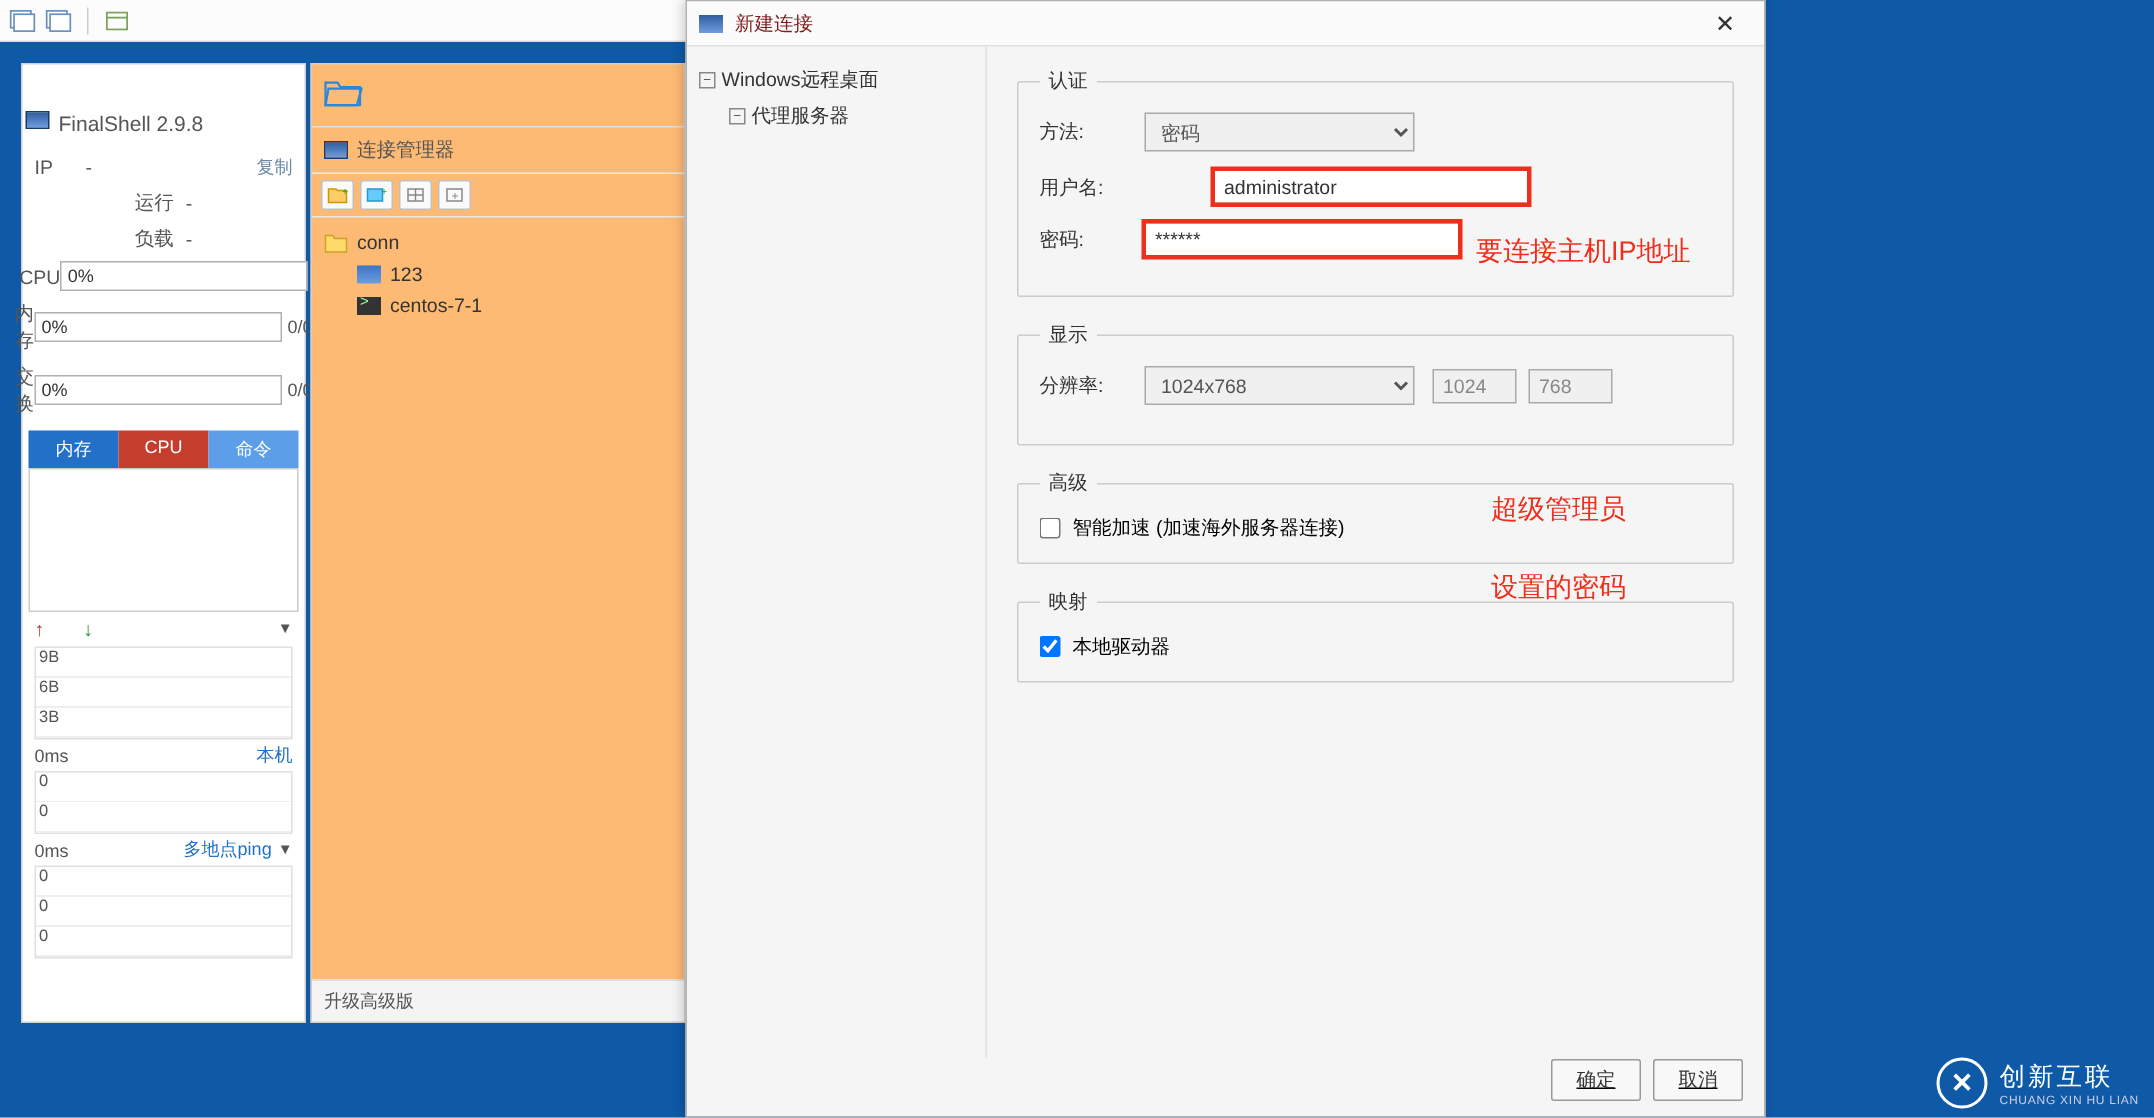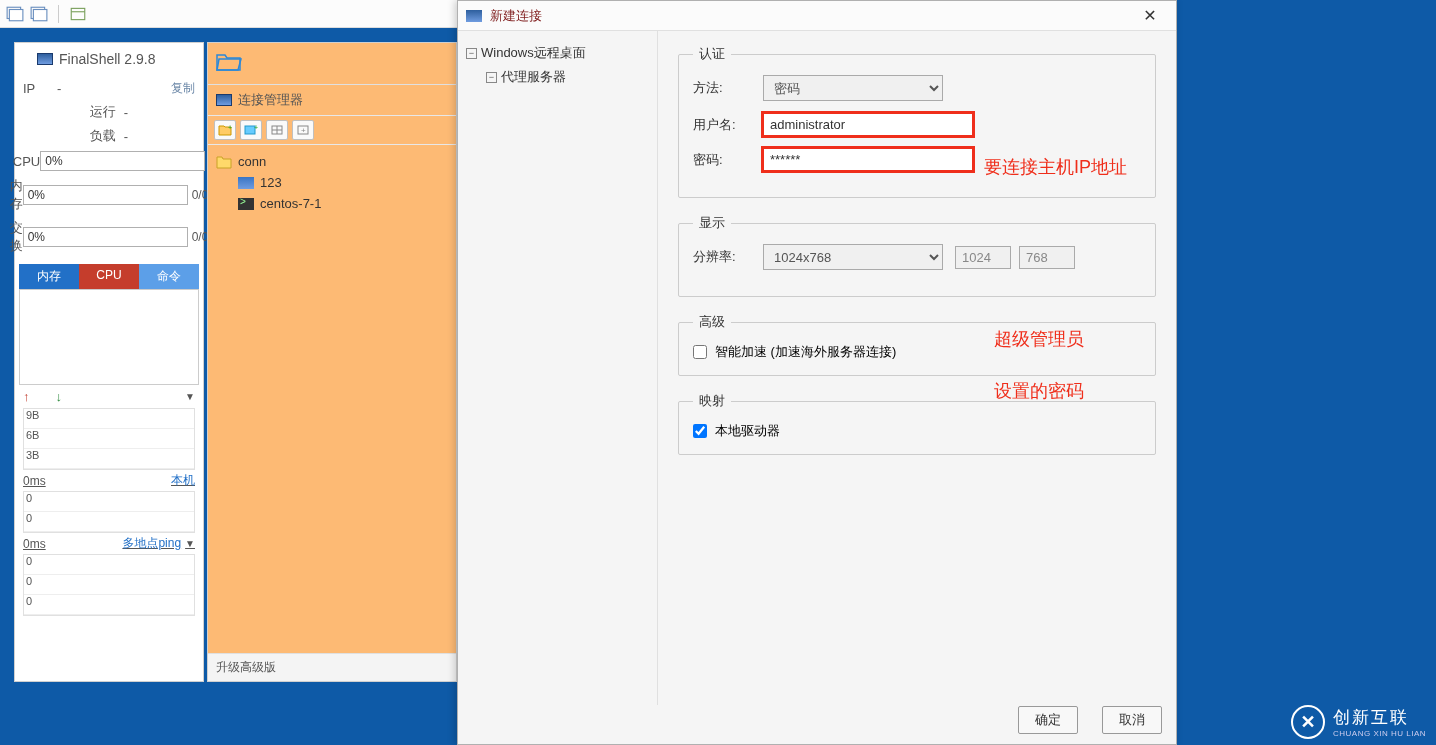--- a/index.html
+++ b/index.html
@@ -2,40 +2,40 @@
 <html><head>
 <meta charset="utf-8">
 <style>
 * { box-sizing: border-box; margin: 0; padding: 0; }
 body { font-family: "Microsoft YaHei", "Segoe UI", sans-serif; font-size: 13px; background: #0e5aa7; width: 1436px; height: 745px; position: relative; overflow: hidden; }
 .topbar { position: absolute; top:0; left:0; width: 460px; height: 28px; background: #fcfcfc; border-bottom: 1px solid #ddd; display:flex; align-items:center; padding:0 6px; gap:6px; }
 .topbar .icon { width:18px; height:18px; display:inline-block; }
 .topbar .divider { width:1px; height:18px; background:#ccc; margin:0 4px; }
 
 .left-panel { position:absolute; left:14px; top:42px; width:190px; height:640px; background:#fff; border:1px solid #d0d0d0; }
-.left-panel .title { font-size:14px; color:#555; padding:8px 22px 10px; display:flex; align-items:center; gap:6px; }
+.left-panel .title { font-size:14px; color:#555; padding:8px 2px 10px; display:flex; align-items:flex-start; gap:6px;margin-top:23px; }
 .left-panel .title .monitor-icon { width:16px; height:12px; background:linear-gradient(#2e5f9e,#6f9ce0); border:1px solid #1a3a6d; display:inline-block; }
 .row { display:flex; align-items:center; padding:3px 8px; color:#555; font-size:13px;justify-content:center; }
 .row .lbl { width:34px; }
 .row input.pct { flex:1; height:20px; border:1px solid #b0b0b0; padding:0 4px; font-size:12px; color:#333; }
 .row .rt { color:#555; font-size:12px; margin-left:4px; }
 .copy-link { color:#6c88a8; font-size:12px; margin-left:auto; }
 .tabs { display:flex; margin:6px 4px 0; }
 .tabs .tab { flex:1; text-align:center; padding:4px 0; color:#fff; font-size:12px; }
 .tabs .tab.mem { background:#2270c7; }
 .tabs .tab.cpu { background:#c53d2c; }
 .tabs .tab.cmd { background:#5c9fe8; }
 .chart-area { margin:0 4px; height:96px; border:1px solid #ccc; background:#fff; }
 .arrows-row { display:flex; align-items:center; padding:4px 8px; color:#555; }
 .arrow-up { color:#c0392b; font-weight:bold; margin-right:26px; }
 .arrow-down { color:#2e8b3e; font-weight:bold; }
 .dropdown-caret { margin-left:auto; font-size:10px; }
 .mini-chart { margin:0 8px; border:1px solid #e0e0e0; height:62px; position:relative; background:repeating-linear-gradient(#fff,#fff 19px,#eee 19px,#eee 20px); }
 .mini-chart .ylabel { position:absolute; left:2px; font-size:11px; color:#555; }
-.netrow { display:flex; padding:2px 8px; color:#555; font-size:12px; align-items:center;text-decoration:underline; }
+.netrow { display:flex; padding:2px 8px; color:#555; font-size:12px; align-items:center; }
 .netrow .right-link { margin-left:auto; color:#2270c7; }
 
 .conn-panel { position:absolute; left:207px; top:42px; width:250px; height:640px; background:#fdba74; border:1px solid #d0d0d0; display:flex; flex-direction:column; }
 .conn-panel .folder-open { padding:8px; }
 .conn-panel .folder-open svg { width:26px; height:22px; }
 .conn-panel .hdr { display:flex; align-items:center; gap:6px; padding:6px 8px; border-top:1px solid #e0e0e0; color:#555; font-size:13px; }
 .conn-panel .hdr .monitor-icon { width:16px; height:12px; background:linear-gradient(#2e5f9e,#6f9ce0); border:1px solid #1a3a6d; display:inline-block; }
 .conn-panel .toolbar { display:flex; gap:4px; padding:4px 6px; border-top:1px solid #e8e8e8; border-bottom:1px solid #e8e8e8; }
 .conn-panel .toolbar .btn { width:22px; height:20px; border:1px solid #c0c0c0; border-radius:2px; display:flex; align-items:center; justify-content:center; background:#fafafa; }
 .conn-panel .tree { padding:6px 8px; flex:1; }
@@ -59,21 +59,21 @@
 .box-toggle { width:11px; height:11px; border:1px solid #888; display:inline-flex; align-items:center; justify-content:center; font-size:9px; color:#555; line-height:1; }
 .dialog-right { flex:1; padding:14px 20px; overflow-y:auto; }
 fieldset { border:1px solid #ccc; border-radius:2px; margin-bottom:16px; padding:12px 14px 14px; }
 legend { padding:0 6px; color:#333; font-size:13px; }
 .form-row { display:flex; align-items:center; margin-bottom:12px; }
 .form-row > label { width:70px; color:#333; font-size:13px; }
 .form-row input[type=text], .form-row input[type=password], .form-row textarea { border:1px solid #aaa; padding:3px 6px; font-size:13px; color:#333; background:#fff; }
 .red-box { outline:3px solid #ef2e1b; outline-offset:-1px; }
 .form-row select { border:1px solid #aaa; padding:3px 6px; font-size:13px; background:#f0f0f0; color:#555; height:26px; }
 .annot { position:absolute; color:#ef2e1b; font-size:18px; font-weight:400; }
-.dialog-footer { position:absolute; bottom:10px; right:14px; display:flex; gap:24px; }
+.dialog-footer { position:absolute; bottom:10px; right:14px; display:flex; gap:8px;text-decoration:underline; }
 .dialog-footer button { padding:4px 16px; border:1px solid #999; background:#f8f8f8; color:#333; font-size:13px; border-radius:2px; }
 .checkbox-row { display:flex; align-items:center; gap:8px; }
 .checkbox-row input { width:14px; height:14px; }
 
 .brand { position:absolute; right:10px; bottom:6px; color:#fff; display:flex; align-items:center; gap:8px; }
 .brand .logo { width:34px; height:34px; border:2px solid #fff; border-radius:50%; display:flex; align-items:center; justify-content:center; font-weight:bold; font-size:18px; }
 .brand .txt .cn { font-size:17px; letter-spacing:2px; }
 .brand .txt .en { font-size:8px; letter-spacing:0.5px; color:#cce; }
 </style>
 </head>
@@ -241,21 +241,21 @@
 
 
       <fieldset>
         <legend>认证</legend>
         <div class="form-row">
           <label>方法:</label>
           <select style="width:180px"><option>密码</option></select>
         </div>
         <div class="form-row">
           <label>用户名:</label>
-          <input type="text" class="red-box" style="width: 210px;" value="administrator">
+          <input type="text" class="red-box" style="width: 210px; margin-left: 46px;" value="administrator">
         </div>
         <div class="form-row">
           <label>密码:</label>
           <input type="text" class="red-box" style="width: 210px;" value="******">
         </div>
       </fieldset>
 
       <fieldset>
         <legend>显示</legend>
         <div class="form-row">

